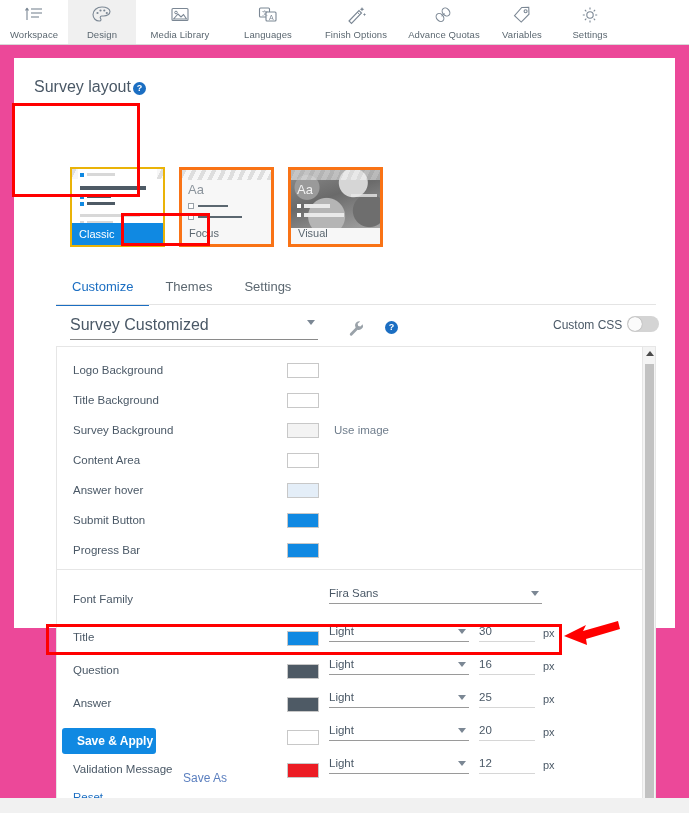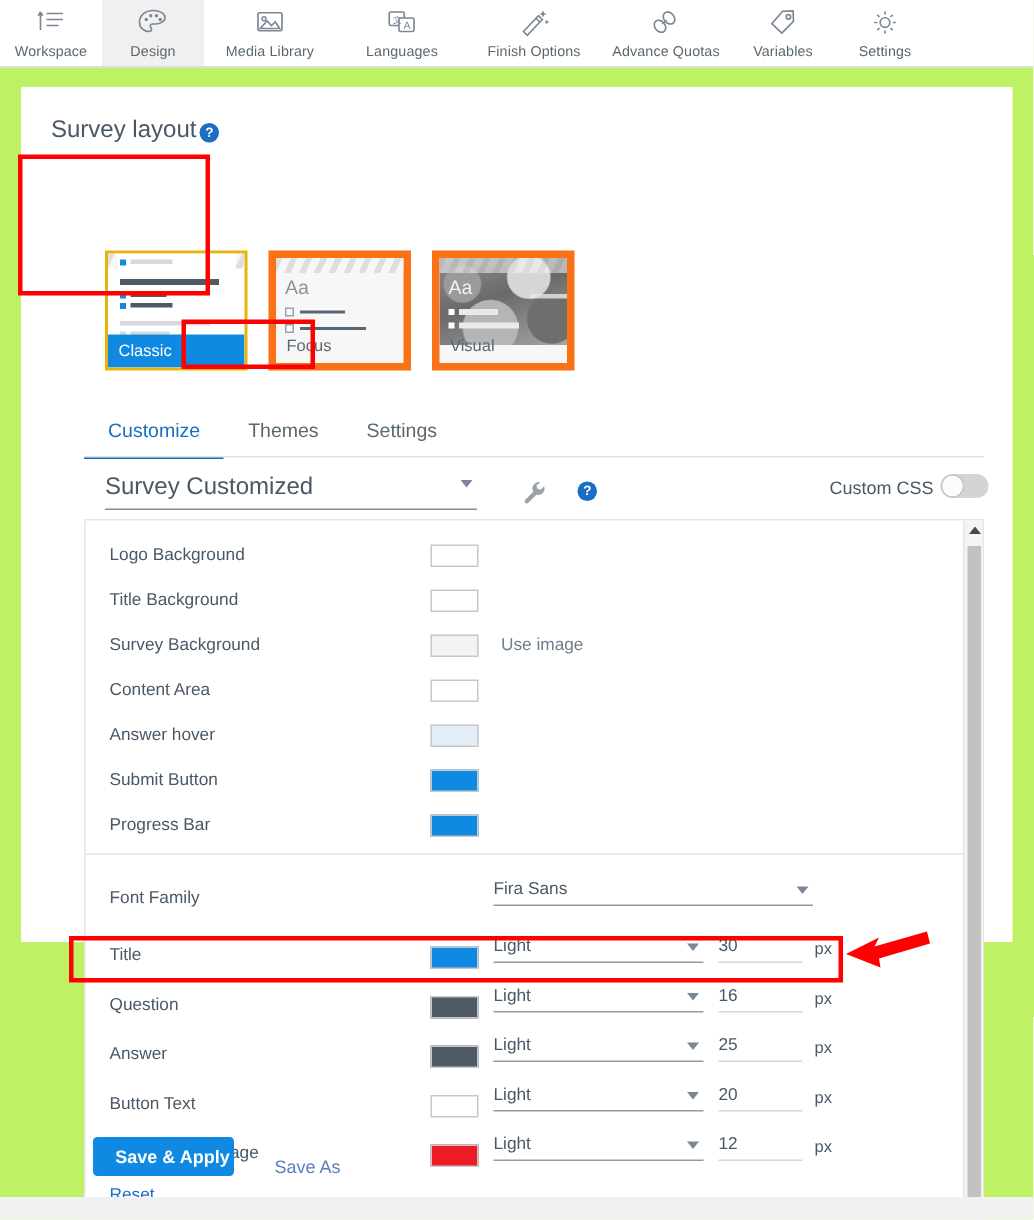--- a/index.html
+++ b/index.html
@@ -2,21 +2,21 @@
 <html><head>
 <meta charset="utf-8">
 <style>
   * { box-sizing: border-box; margin: 0; padding: 0; }
   html, body {
     width: 689px; height: 813px;
     background: #ffffff;
     font-family: "Liberation Sans", sans-serif;
     overflow: hidden;
   }
-  #root { position: relative; width: 689px; height: 813px; background: #bef264; }
+  #root { position: relative; width: 689px; height: 813px; background: #ec4899; }
 
   
   .toolbar {
     position: absolute; left: 0; top: 0; width: 689px; height: 45px;
     background: #ffffff;
     border-bottom: 1px solid #d8d8d8;
     display: flex; align-items: stretch;
   }
   .tb-item {
     display: flex; flex-direction: column; align-items: center; justify-content: flex-start;
@@ -46,21 +46,21 @@
     width: 13px; height: 13px; border-radius: 50%;
     background: #1b6ec2; color: #fff;
     font-size: 9px; line-height: 13px; text-align: center; font-weight: bold;
     cursor: pointer;
   }
 
   
   .layouts { position: absolute; left: 21px; top: 109px; display: flex; gap: 14px; }
   .layout-card {
     width: 95px; height: 80px;
-    border: 5px solid #f97316; background: #f7f7f7;
+    border: 3px solid #f97316; background: #f7f7f7;
     position: relative; overflow: hidden; cursor: pointer;
   }
   .layout-card.selected { border: 2px solid #eab308; background: #ffffff; margin-left: 35px; }
   .lc-preview { position: absolute; left: 0; top: 0; right: 0; height: 58px; overflow: hidden; }
   .lc-label {
     position: absolute; left: 0; right: 0; bottom: 0; height: 22px;
     font-size: 11px; color: #5b6770; padding-left: 7px; line-height: 22px;
   }
   .layout-card.selected .lc-label { background: #1089e2; color: #fff; }
 
@@ -480,21 +480,21 @@
         <div class="sb-arrow up">
             <span class="sb-tri-up"></span>
           </div>
         <div class="sb-thumb"></div>
         <div class="sb-arrow down">
             <span class="sb-tri-dn"></span>
           </div>
       </div>
     </div>
 
-    <button class="btn-primary" style="top:700px;padding-left:12px;">Save &amp; Apply</button>
+    <button class="btn-primary" style="top:670px;padding-left:12px;">Save &amp; Apply</button>
     <div class="save-as" style="top:713px;">Save As</div>
   </div>
 
   <div class="bottom-strip"></div>
 
   <div class="anno" id="anno-classic"></div>
   <div class="anno" id="anno-customize"></div>
   <div class="anno" id="anno-answer"></div>
   <div class="anno-arrow">
     <svg width="62" height="34" viewBox="0 0 62 34">

